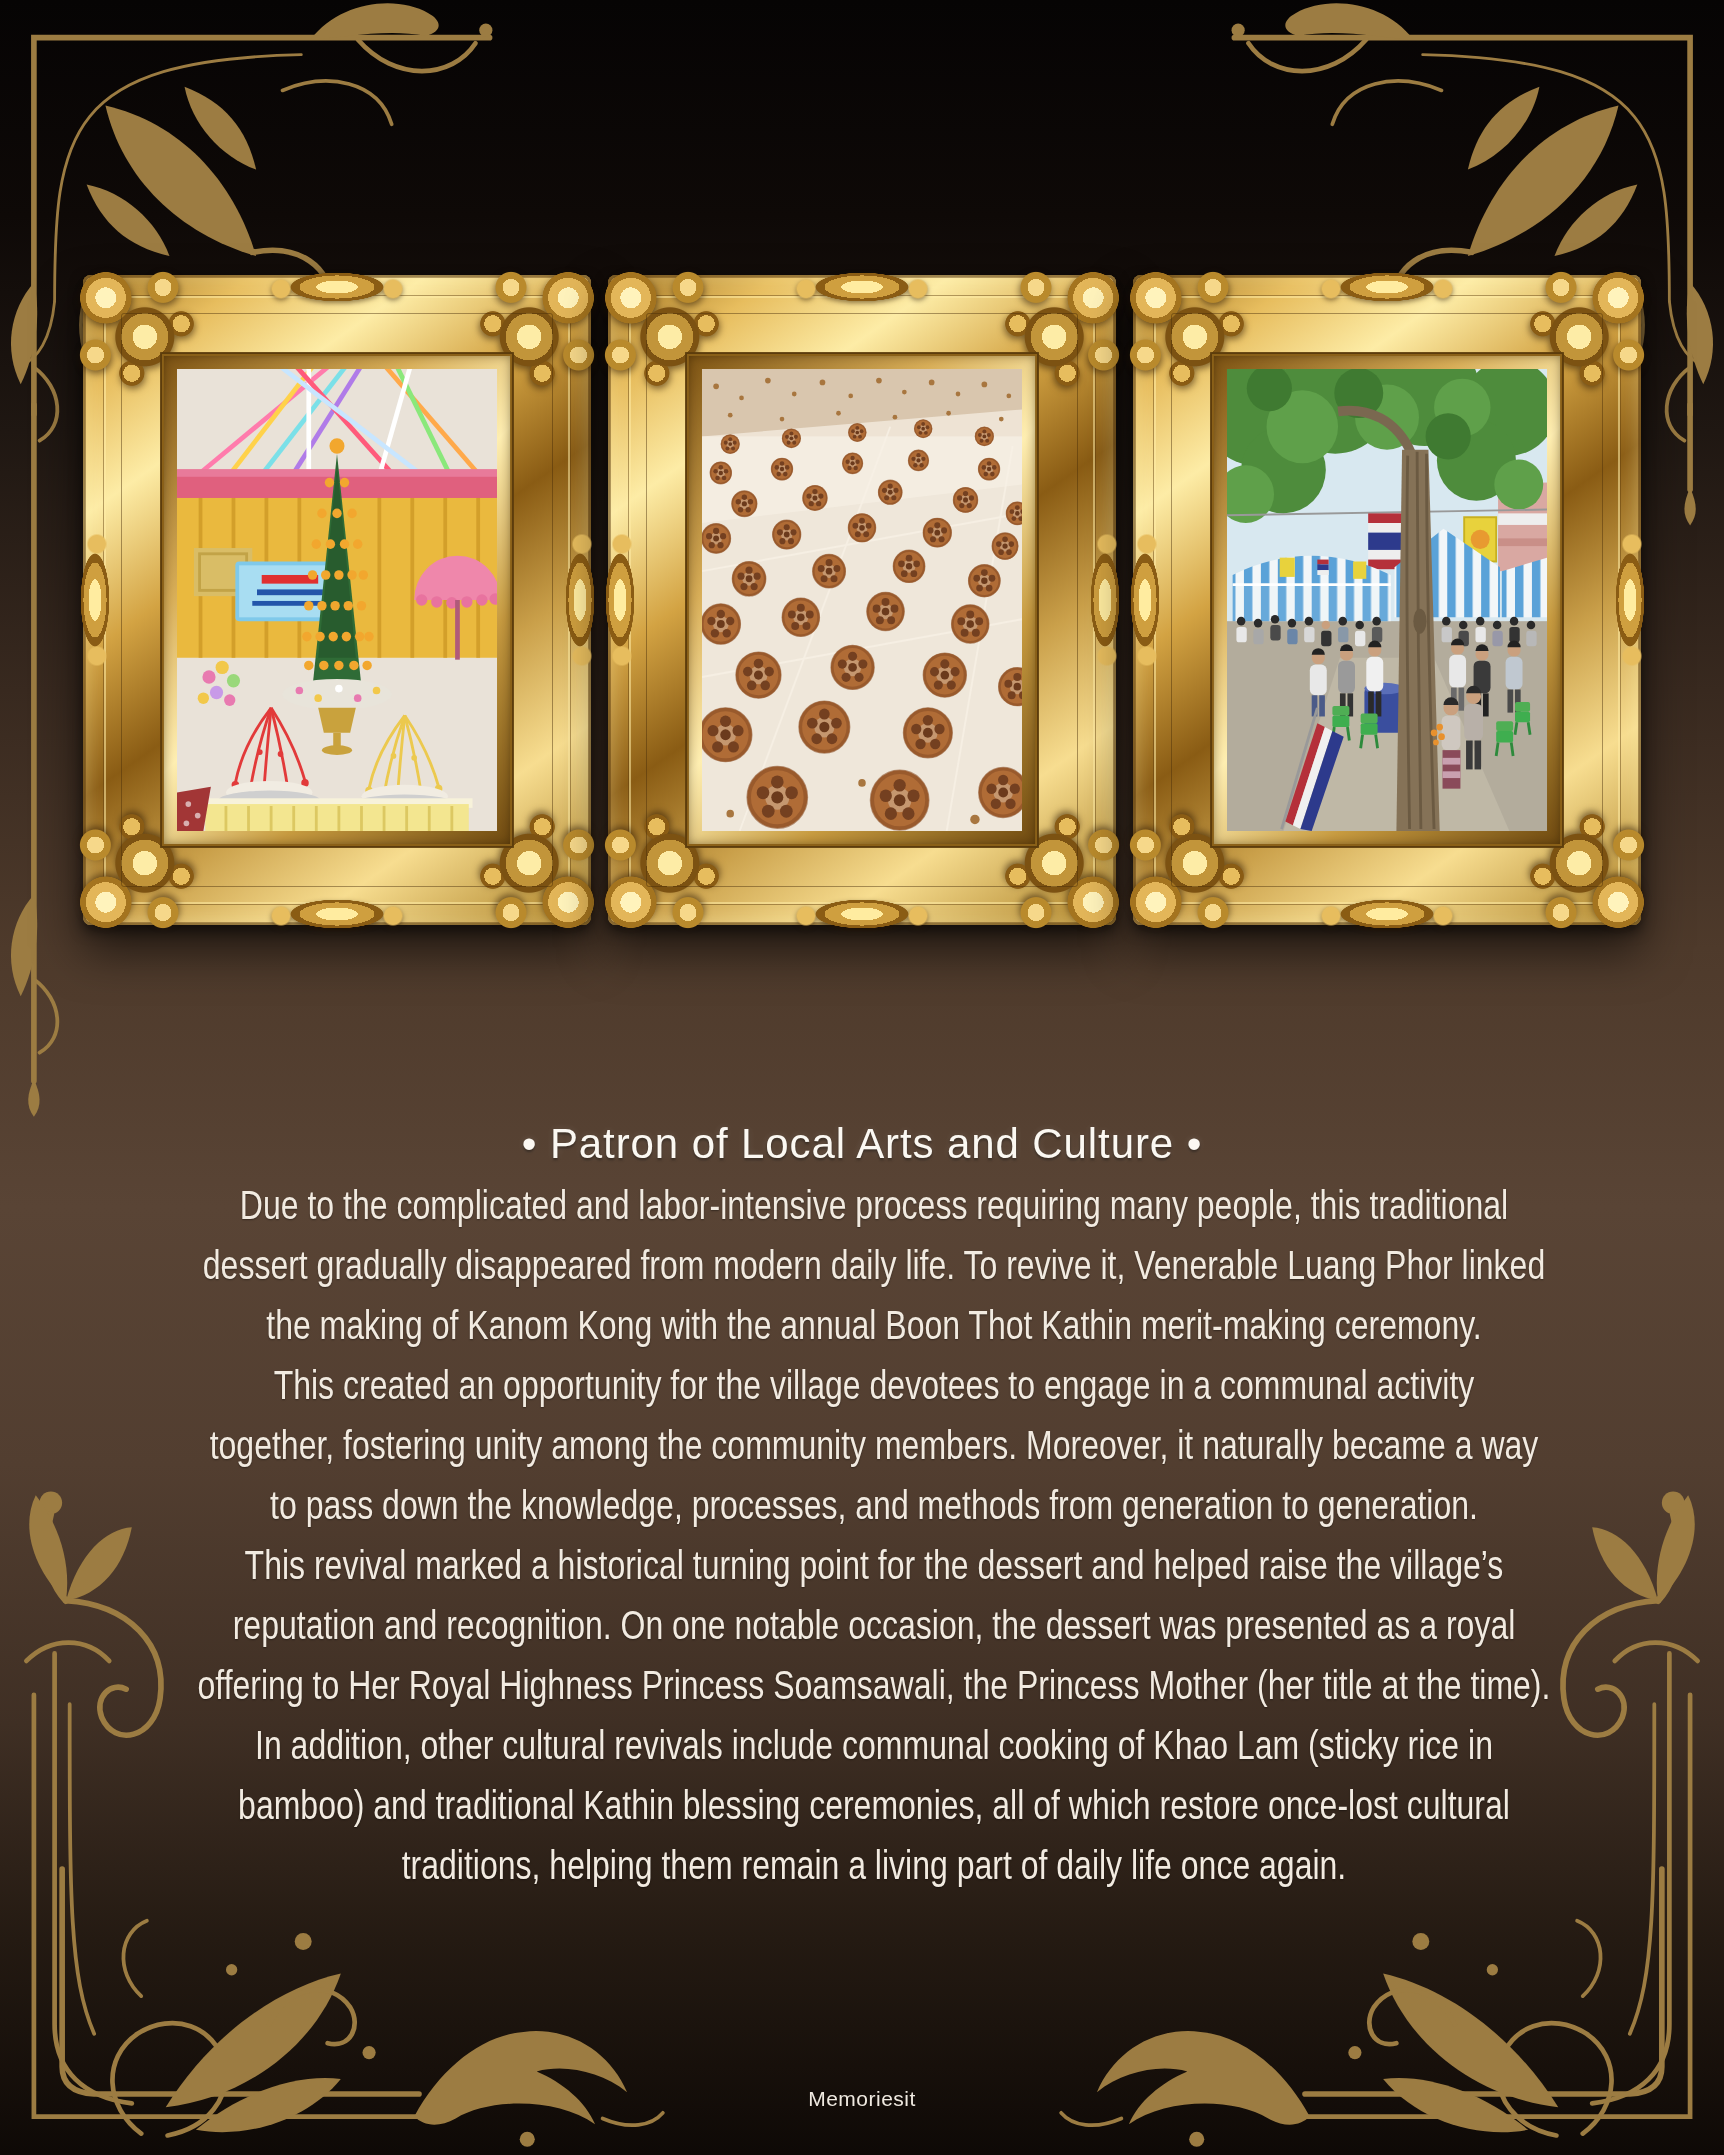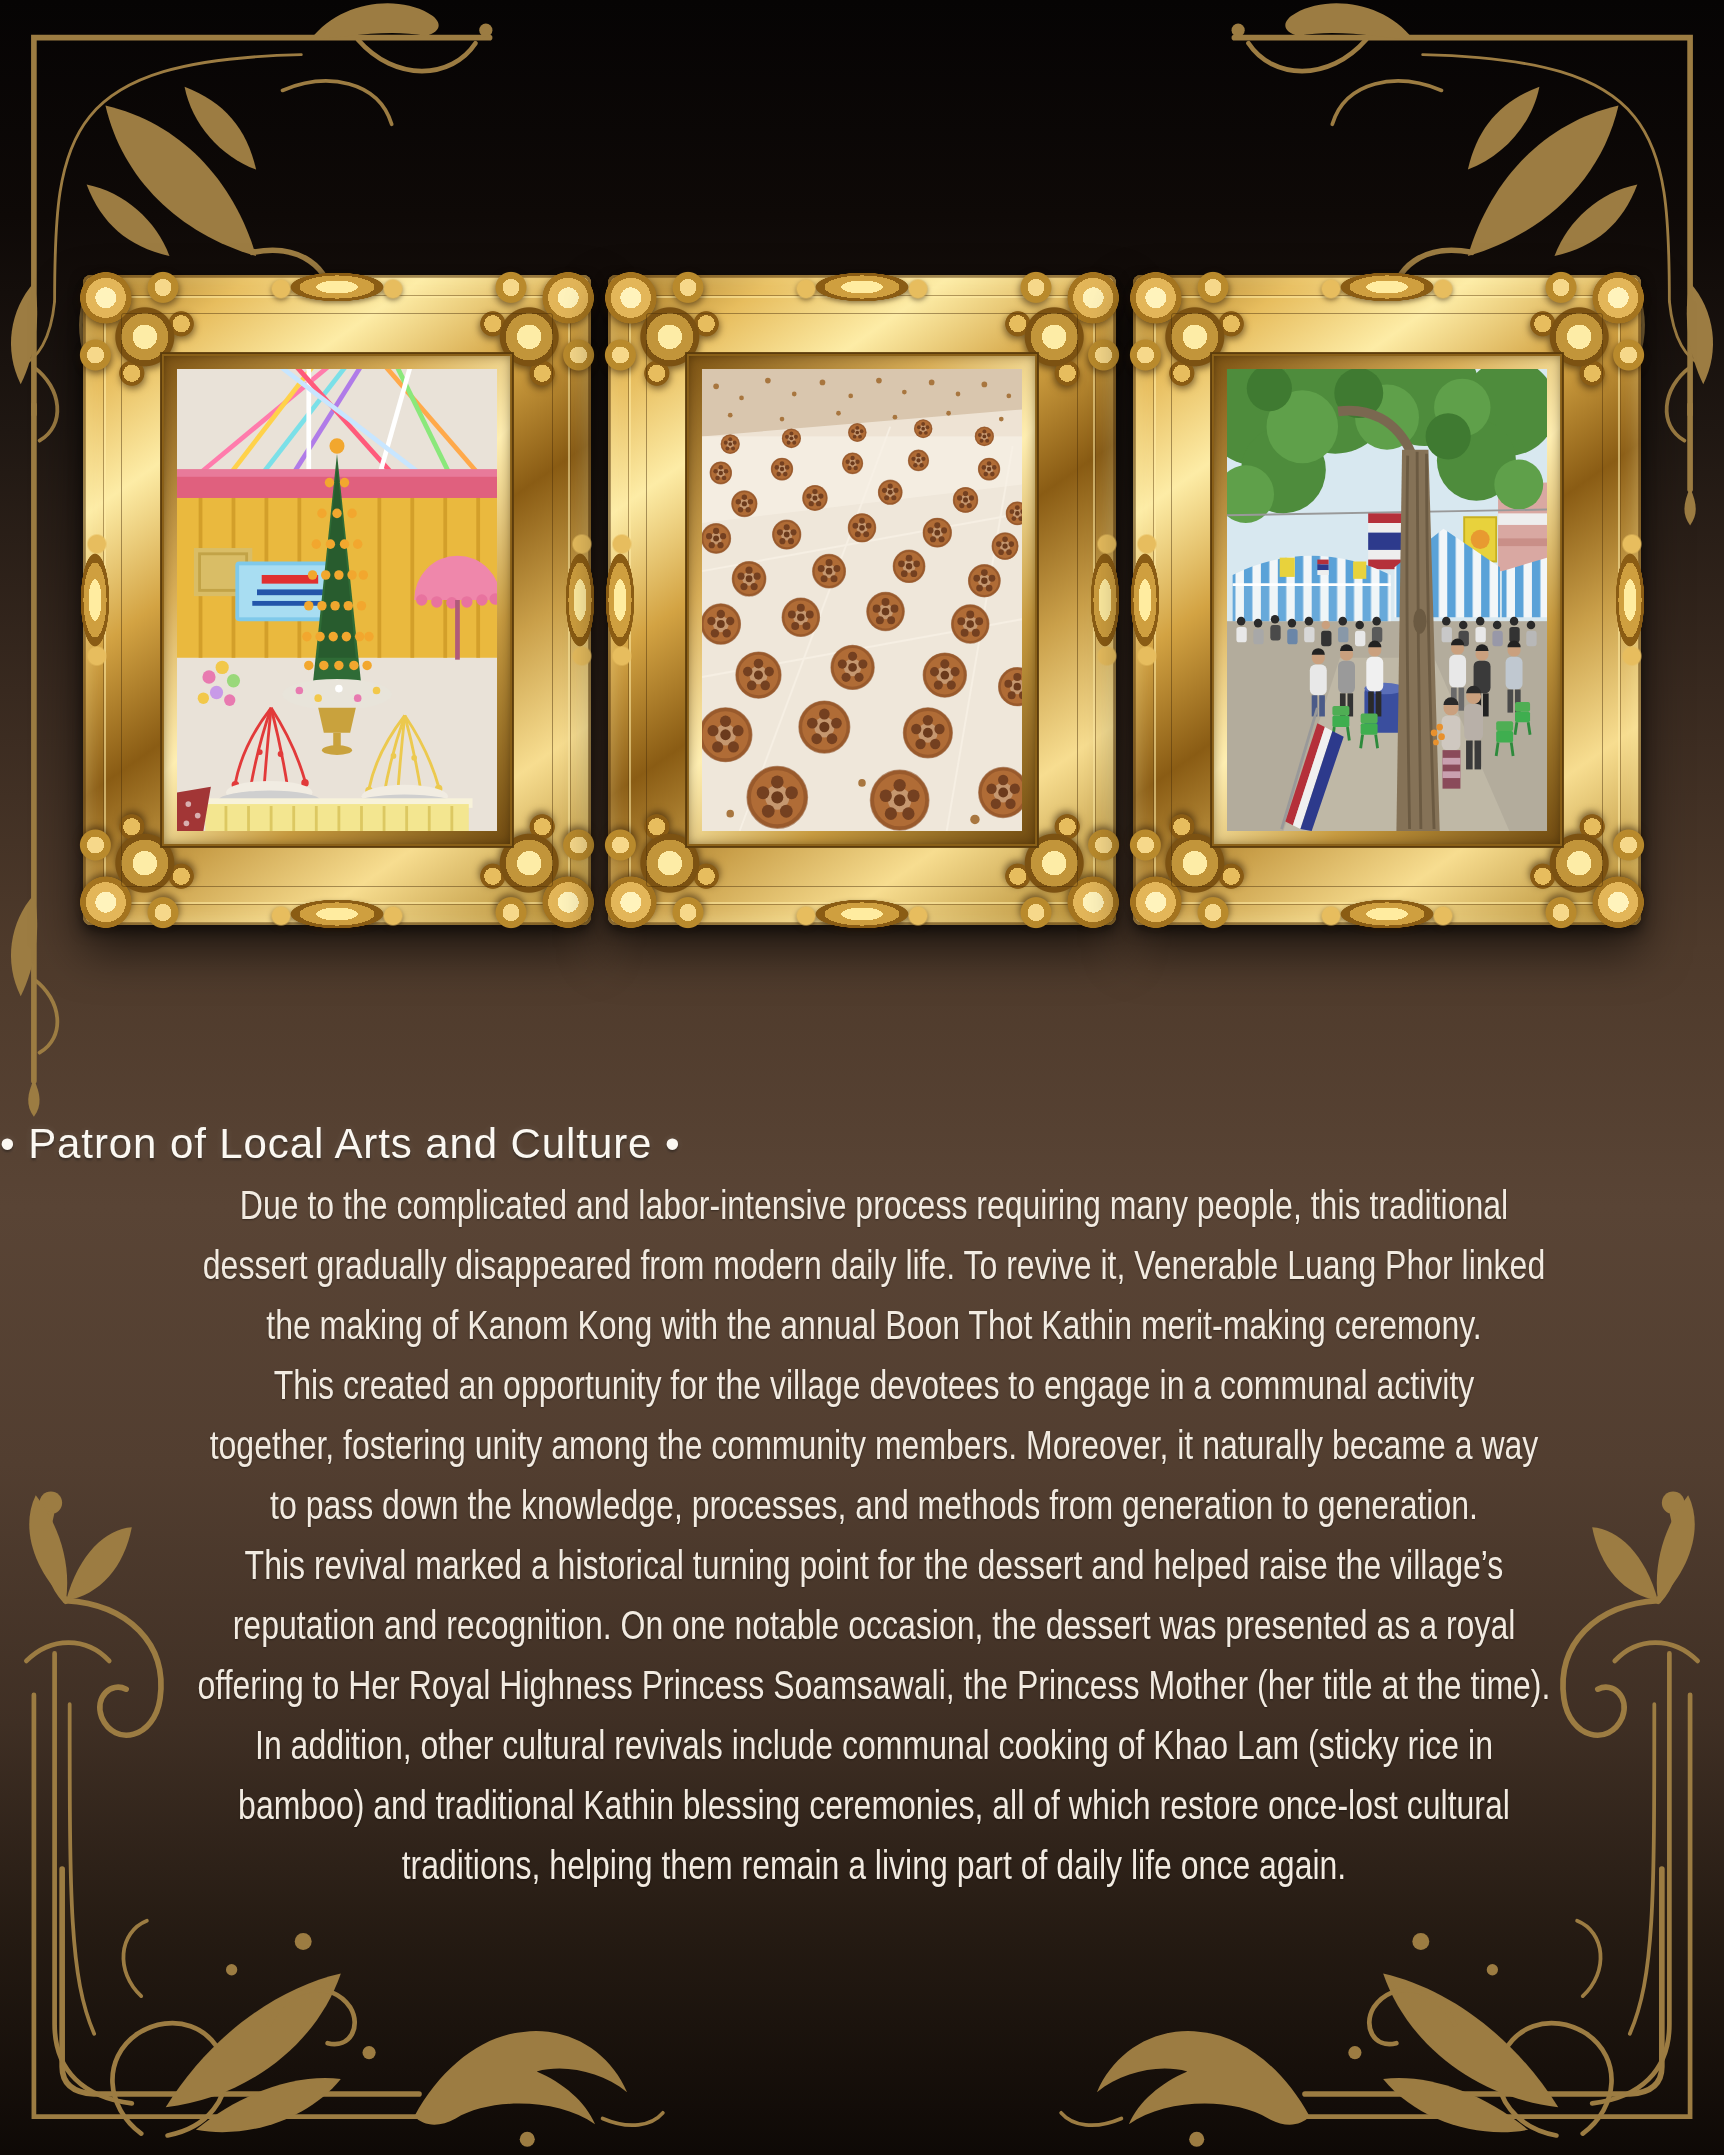--- a/index.html
+++ b/index.html
@@ -47,21 +47,21 @@
       radial-gradient(ellipse 16px 52px at 50% 50%,#ffeca0 0 40%,#cf9f3f 40% 72%,#8a5c14 72% 88%,transparent 90%),
       radial-gradient(circle at 55% 15%,#e7bd5e 0 8.5px,transparent 10.4px),
       radial-gradient(circle at 55% 85%,#e7bd5e 0 8.5px,transparent 10.4px);}
   .medal-v.lft{left:-7.5px;} .medal-v.rgt{right:-7.5px;}
   .liner{position:absolute;inset:79px;
     background:linear-gradient(135deg,#7c5212,#d8ae58 30%,#ffefb2 50%,#c79b40 72%,#6f4a10);
     box-shadow:0 0 0 1.9px #5c3c0c,inset 0 0 0 1.9px #8a6018,inset 0 0 11.3px rgba(40,24,2,.6);}
   .photo{position:absolute;inset:94px;overflow:hidden;background:#333;box-shadow:inset 0 0 17px rgba(0,0,0,.6);}
   .photo svg{display:block;width:100%;height:100%;}
   
-  .title{position:absolute;top:1092px;left:0;width:100%;
+  .title{position:absolute;top:1092px;left:0;width:100%;text-align:center;
     font-size:42px;font-weight:300;color:#fbf8f2;letter-spacing:0.9px;
     text-shadow:0 0 7.5px rgba(255,255,255,.12),0 1.9px 2.8px rgba(0,0,0,.45);}
   .bodytext{position:absolute;top:1175px;left:12px;width:100%;}
   .bline{height:60px;line-height:60px;white-space:nowrap;text-align:center;
     font-size:40px;font-weight:300;color:#f2ebe1;transform:scaleX(.8);transform-origin:50% 50%;
     text-shadow:0 0.9px 1.9px rgba(0,0,0,.4);}
   .footer{position:absolute;top:2087px;left:0;width:100%;text-align:center;
     font-size:21px;color:#efe9e0;letter-spacing:0.5px;}
 </style>
 </head>
@@ -631,14 +631,15 @@
     <div class="bline">together, fostering unity among the community members. Moreover, it naturally became a way</div>
     <div class="bline">to pass down the knowledge, processes, and methods from generation to generation.</div>
     <div class="bline">This revival marked a historical turning point for the dessert and helped raise the village’s</div>
     <div class="bline">reputation and recognition. On one notable occasion, the dessert was presented as a royal</div>
     <div class="bline">offering to Her Royal Highness Princess Soamsawali, the Princess Mother (her title at the time).</div>
     <div class="bline">In addition, other cultural revivals include communal cooking of Khao Lam (sticky rice in</div>
     <div class="bline">bamboo) and traditional Kathin blessing ceremonies, all of which restore once-lost cultural</div>
     <div class="bline">traditions, helping them remain a living part of daily life once again.</div>
   </div>
 
+  <div class="footer">Memoriesit</div>
 </div>
 
 
 </body></html>

